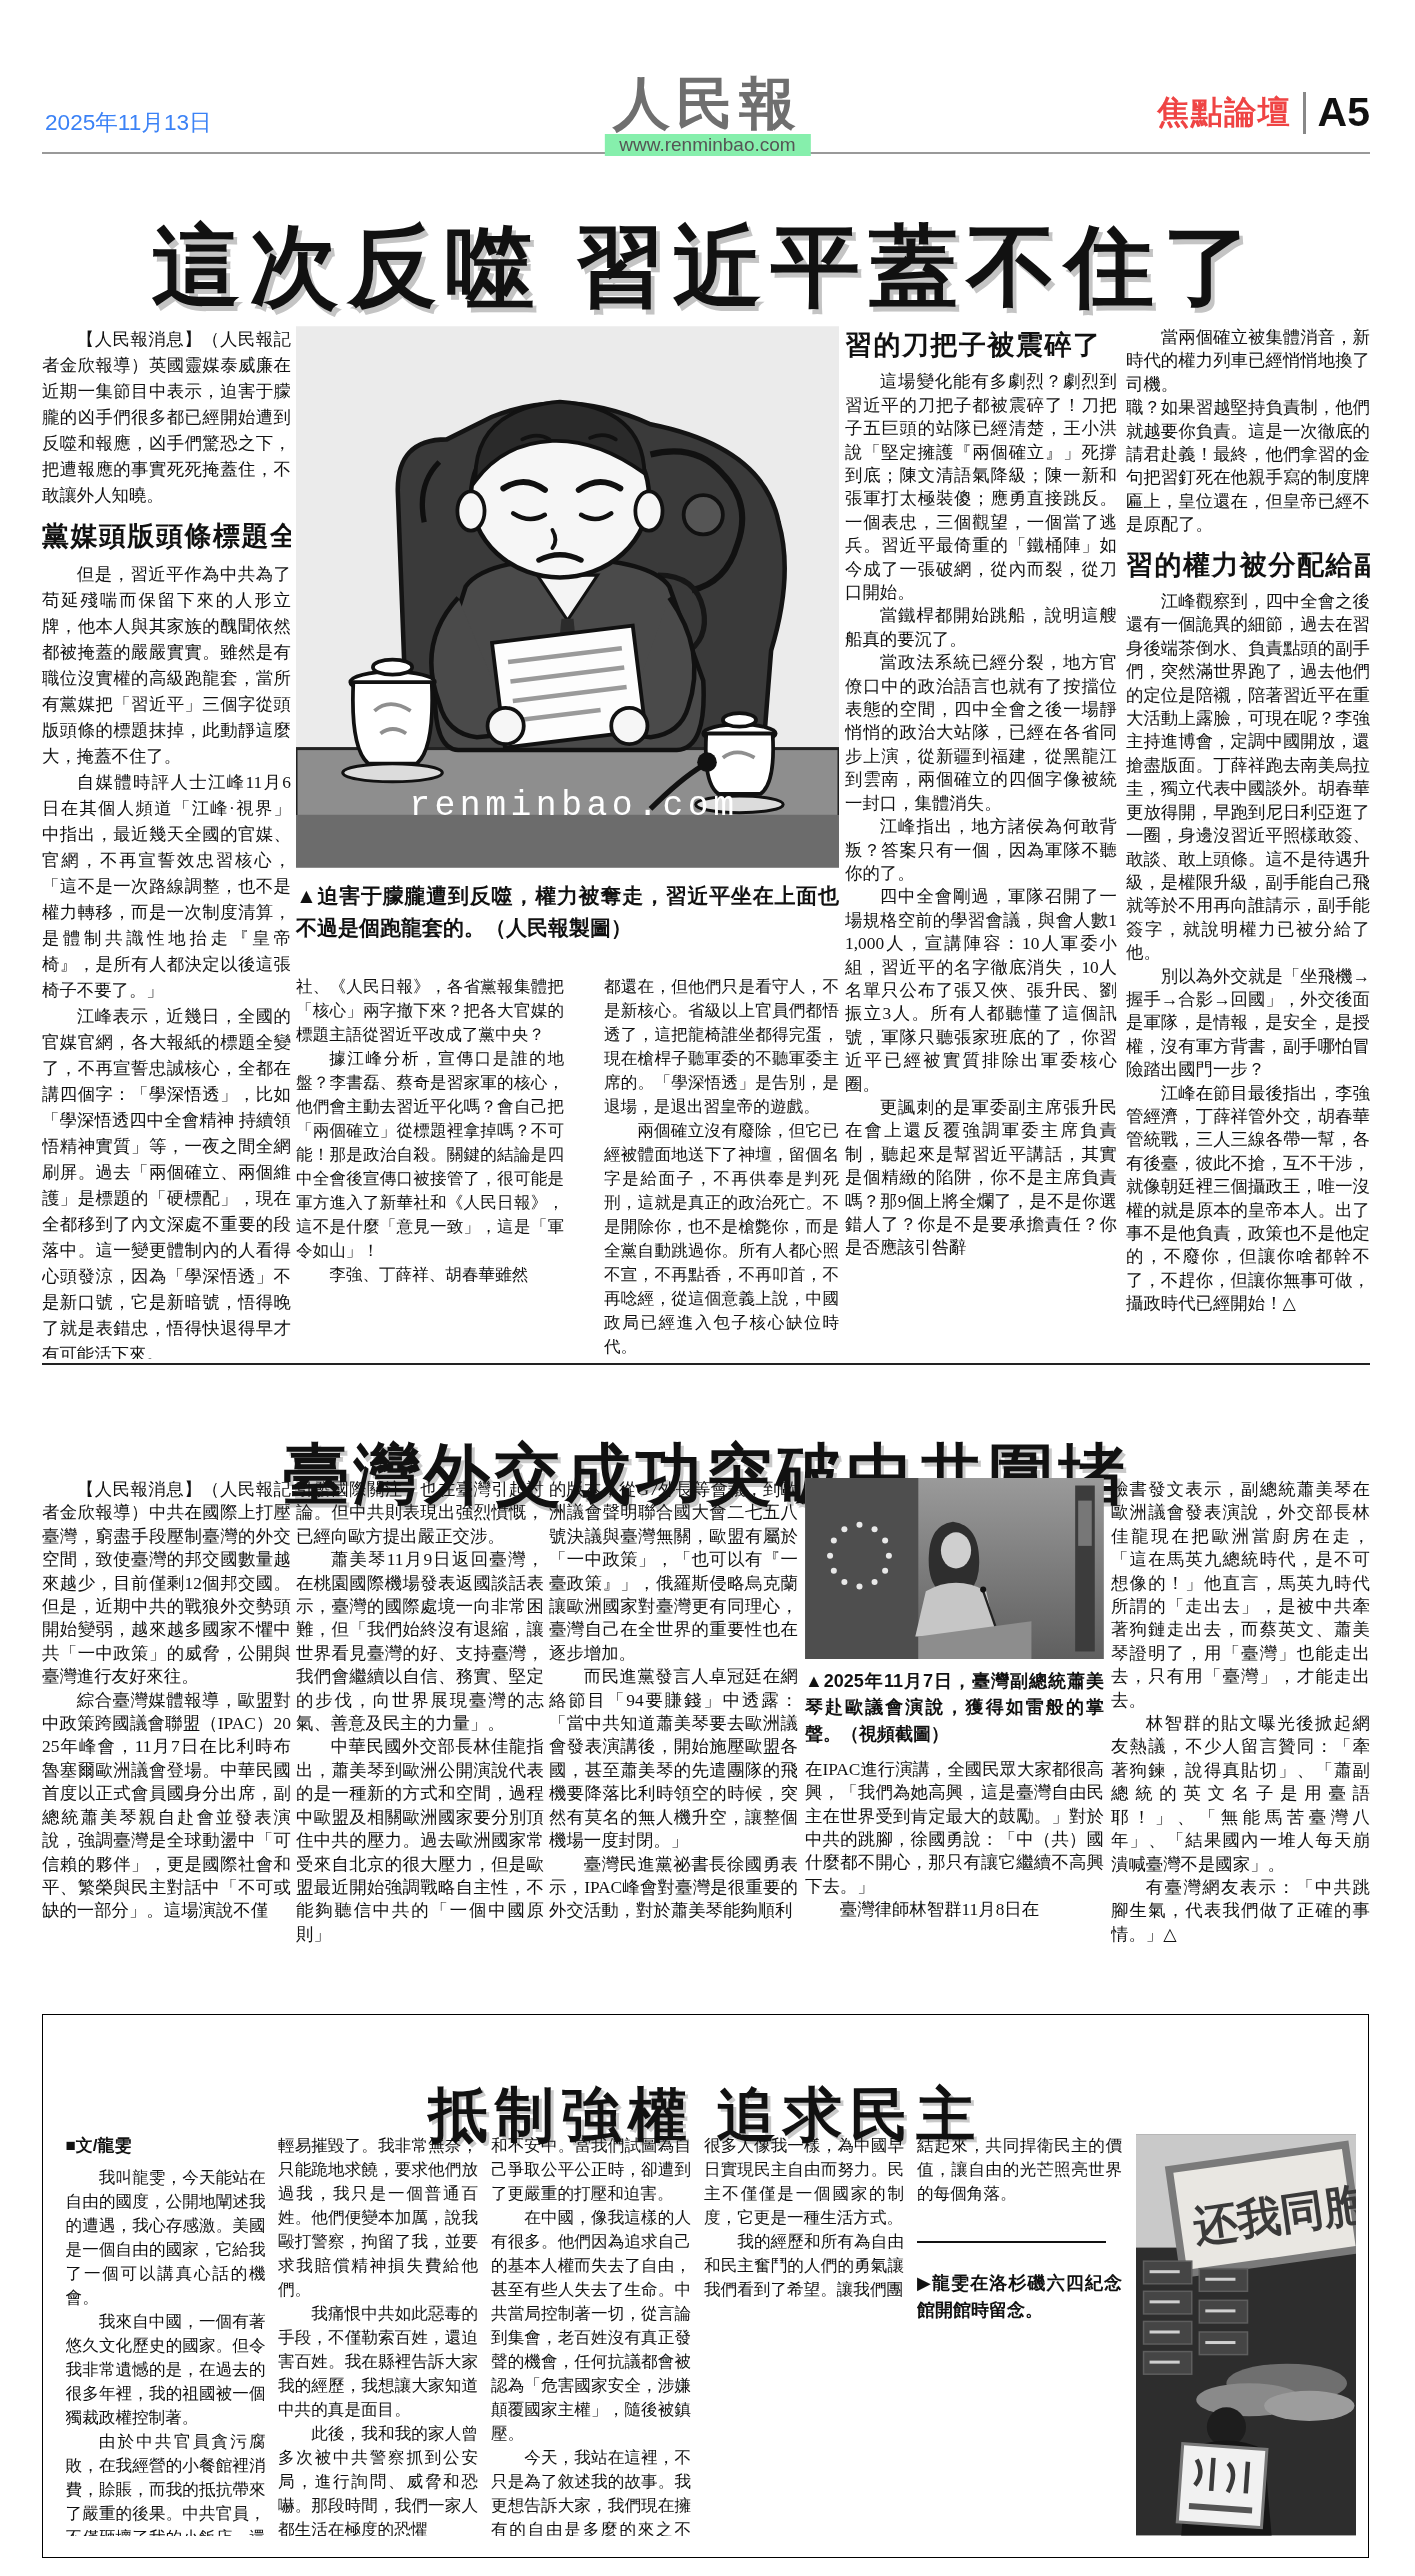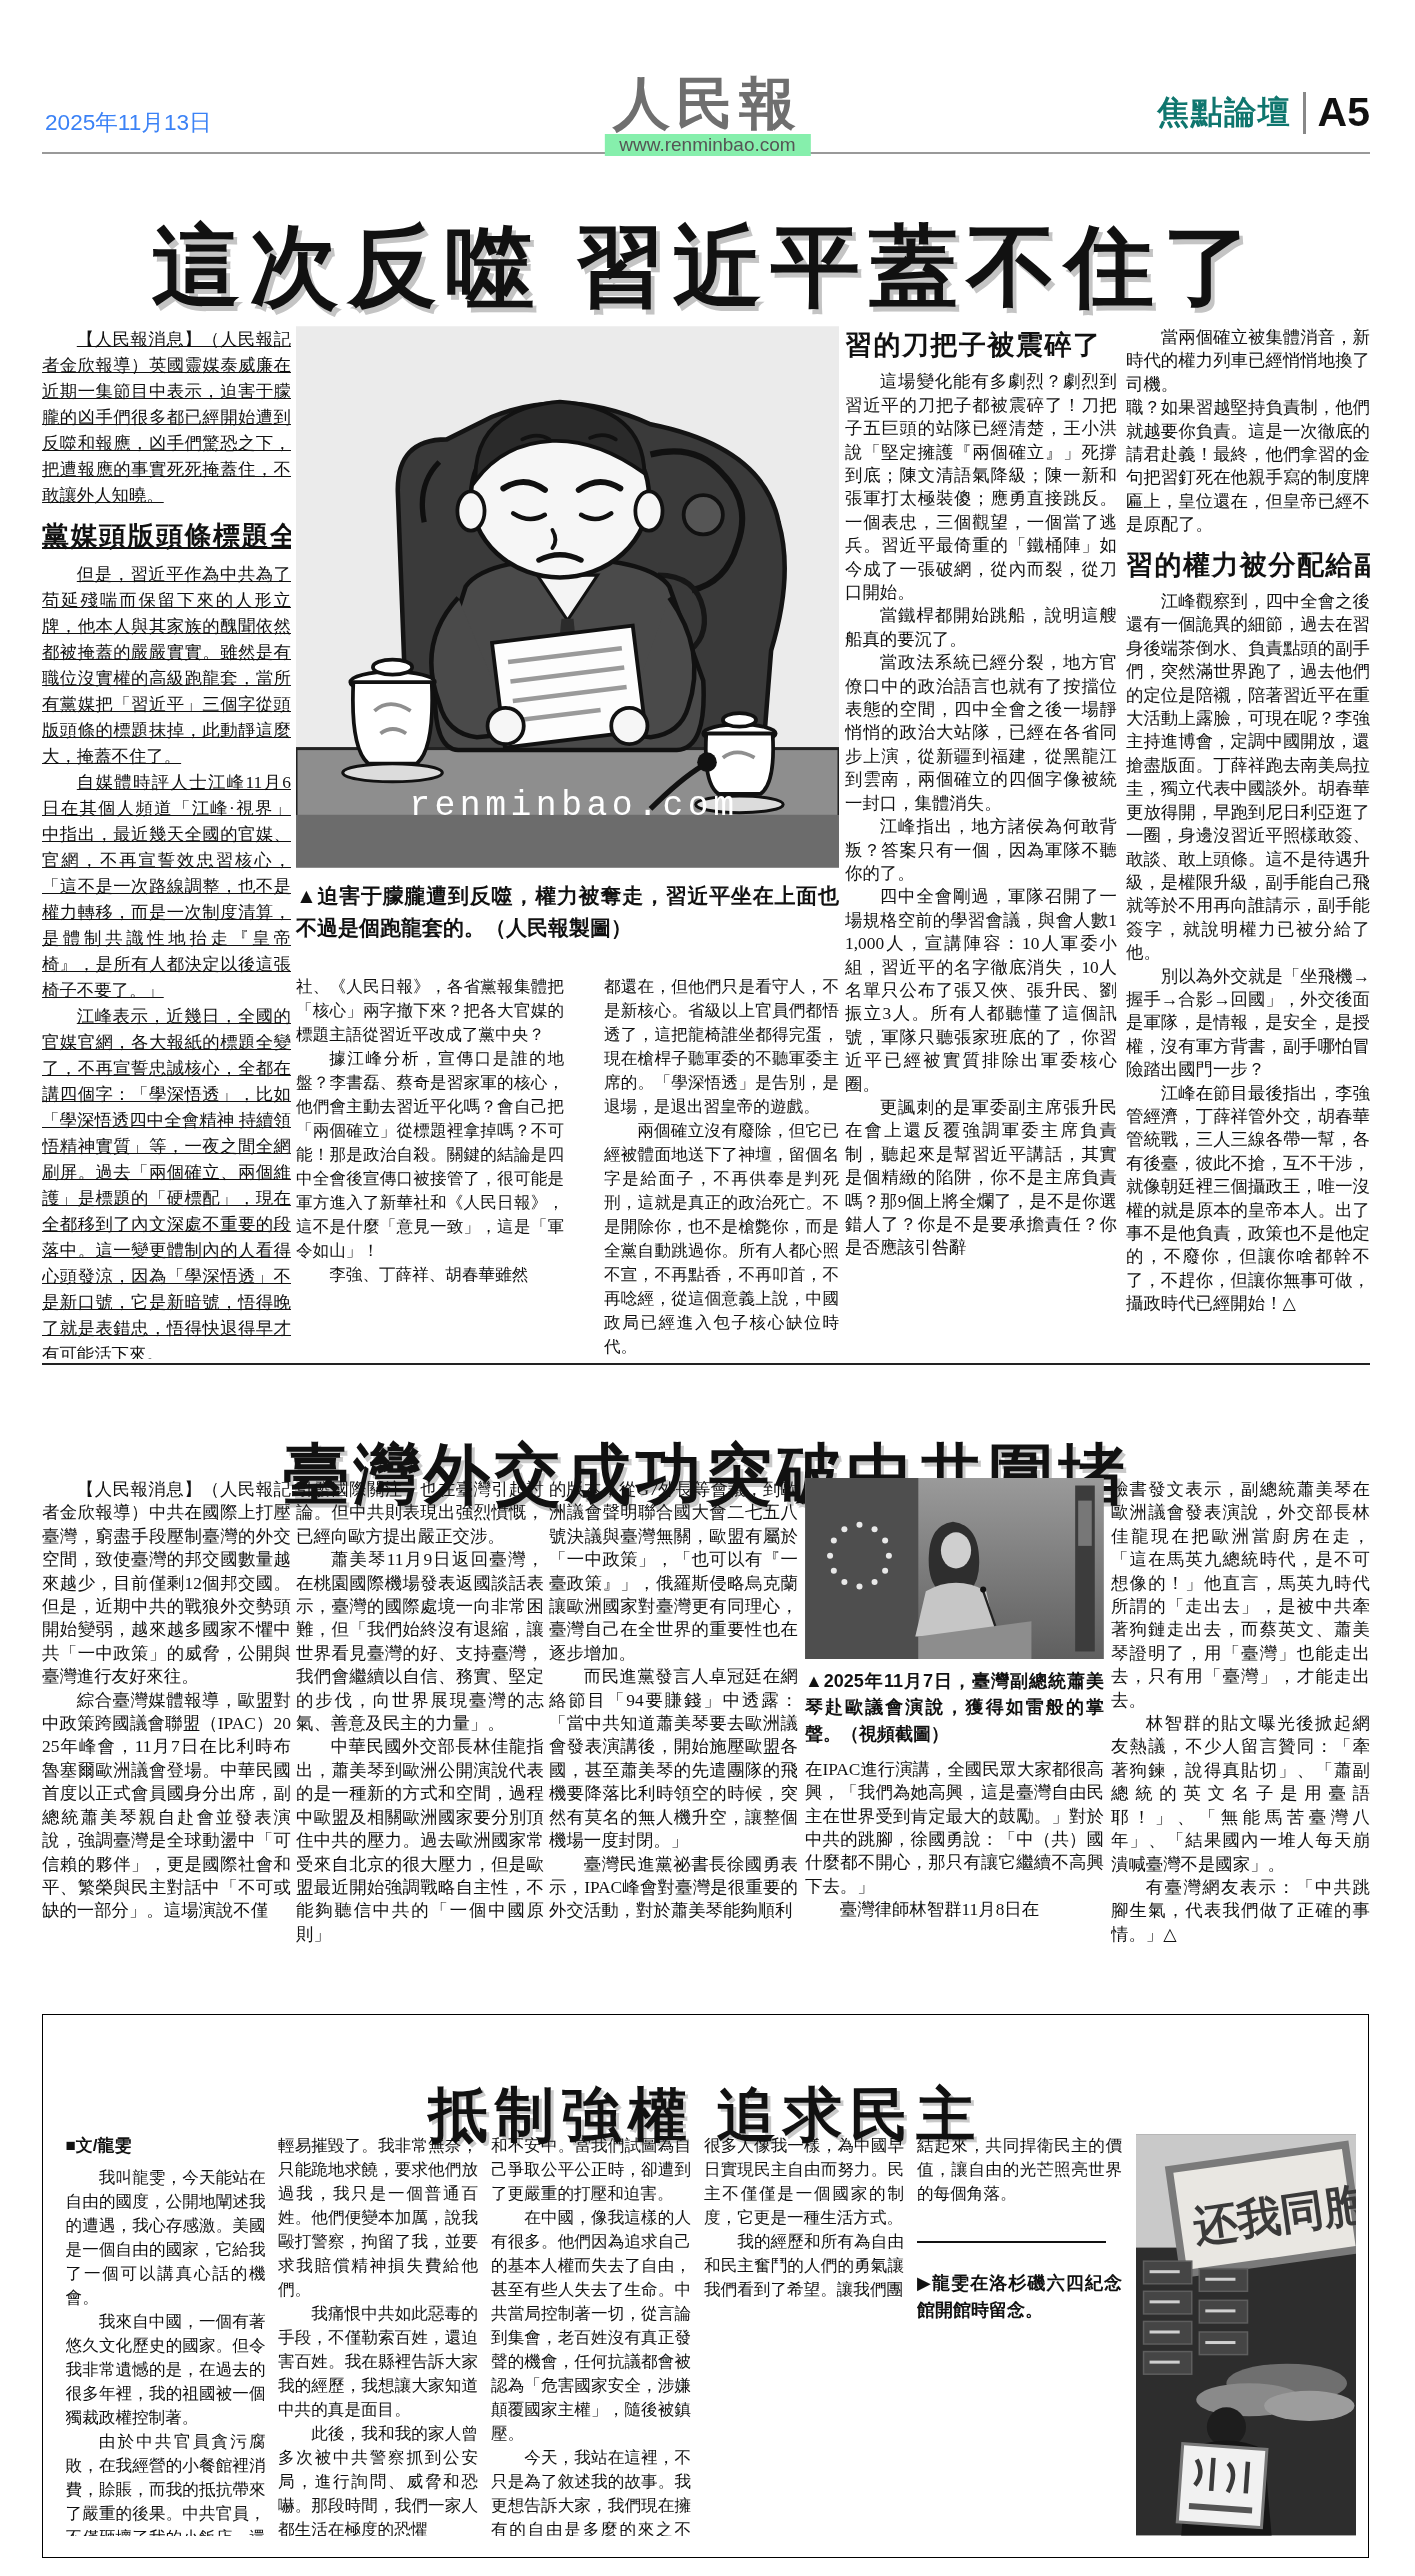--- a/index.html
+++ b/index.html
@@ -9,21 +9,21 @@
   
   .hdr-date{position:absolute;left:45px;top:107px;font-family:"Liberation Sans","DejaVu Sans",sans-serif;
             font-size:22.6px;color:#3b82f6;}
   .hdr-logo{position:absolute;left:50%;top:66px;transform:translateX(-50%);
             font-weight:bold;font-size:57px;color:#6f6f6f;letter-spacing:6px;white-space:nowrap;}
   .hdr-site{position:absolute;left:50%;top:134px;transform:translateX(-50%);
             font-family:"Liberation Sans","DejaVu Sans",sans-serif;font-size:19px;color:#555;
             background:#86efac;padding:0 15px;z-index:2;white-space:nowrap;}
   .hdr-right{position:absolute;right:45px;top:89px;display:flex;align-items:center;gap:12px;
              font-family:"Liberation Sans","DejaVu Sans",sans-serif;}
-  .hdr-section{font-size:32px;font-weight:bold;color:#0f766e;letter-spacing:1.5px;}
+  .hdr-section{font-size:32px;font-weight:bold;color:#ef4444;letter-spacing:1.5px;}
   .hdr-vbar{width:2.3px;height:42px;background:#888;}
   .hdr-page{font-size:41px;font-weight:bold;color:#111;}
   .hdr-rule{position:absolute;left:42px;top:152px;width:1328px;height:2.3px;background:#999;z-index:1;}
 
   
   .h1-main{position:absolute;left:42px;top:152px;width:1328px;text-align:center;
            font-weight:bold;font-size:89px;letter-spacing:9px;line-height:1.25;white-space:nowrap;
            text-shadow:3.8px 4.5px 0 #c4c4c4;}
   .h2-main{position:absolute;left:42px;top:1375px;width:1328px;text-align:center;
            font-weight:bold;font-size:66px;letter-spacing:4.5px;white-space:nowrap;
@@ -34,21 +34,21 @@
 
   
   .col{position:absolute;text-align:justify;overflow:hidden;word-break:break-all;}
   .col p.para{margin:0;text-indent:2em;}
   .col p.para.cont{text-indent:0;}
   .col .subhead{font-family:"Liberation Sans","DejaVu Sans",sans-serif;font-weight:bold;
                 font-size:27px;line-height:1.2;margin:12px 0 9px;letter-spacing:1.5px;text-indent:0;
                 white-space:nowrap;}
   .col .subhead:first-child{margin-top:3px;}
 
-  .a1col{font-size:17.4px;line-height:26px;text-decoration:underline;}
+  .a1col{font-size:17.4px;line-height:26px;}
   .a1small{font-size:16.6px;line-height:24px;}
   .a1tight{font-size:17.4px;line-height:23.4px;}
   .a2col{font-size:17.4px;line-height:23.4px;}
   .a3col{font-family:"Liberation Sans","DejaVu Sans",sans-serif;font-size:16.6px;line-height:24px;}
 
   
   .figure{position:absolute;display:block;}
   .figure svg{display:block;}
   .caption{position:absolute;font-family:"Liberation Sans","DejaVu Sans",sans-serif;
            font-weight:bold;color:#111;text-align:justify;word-break:break-all;}

